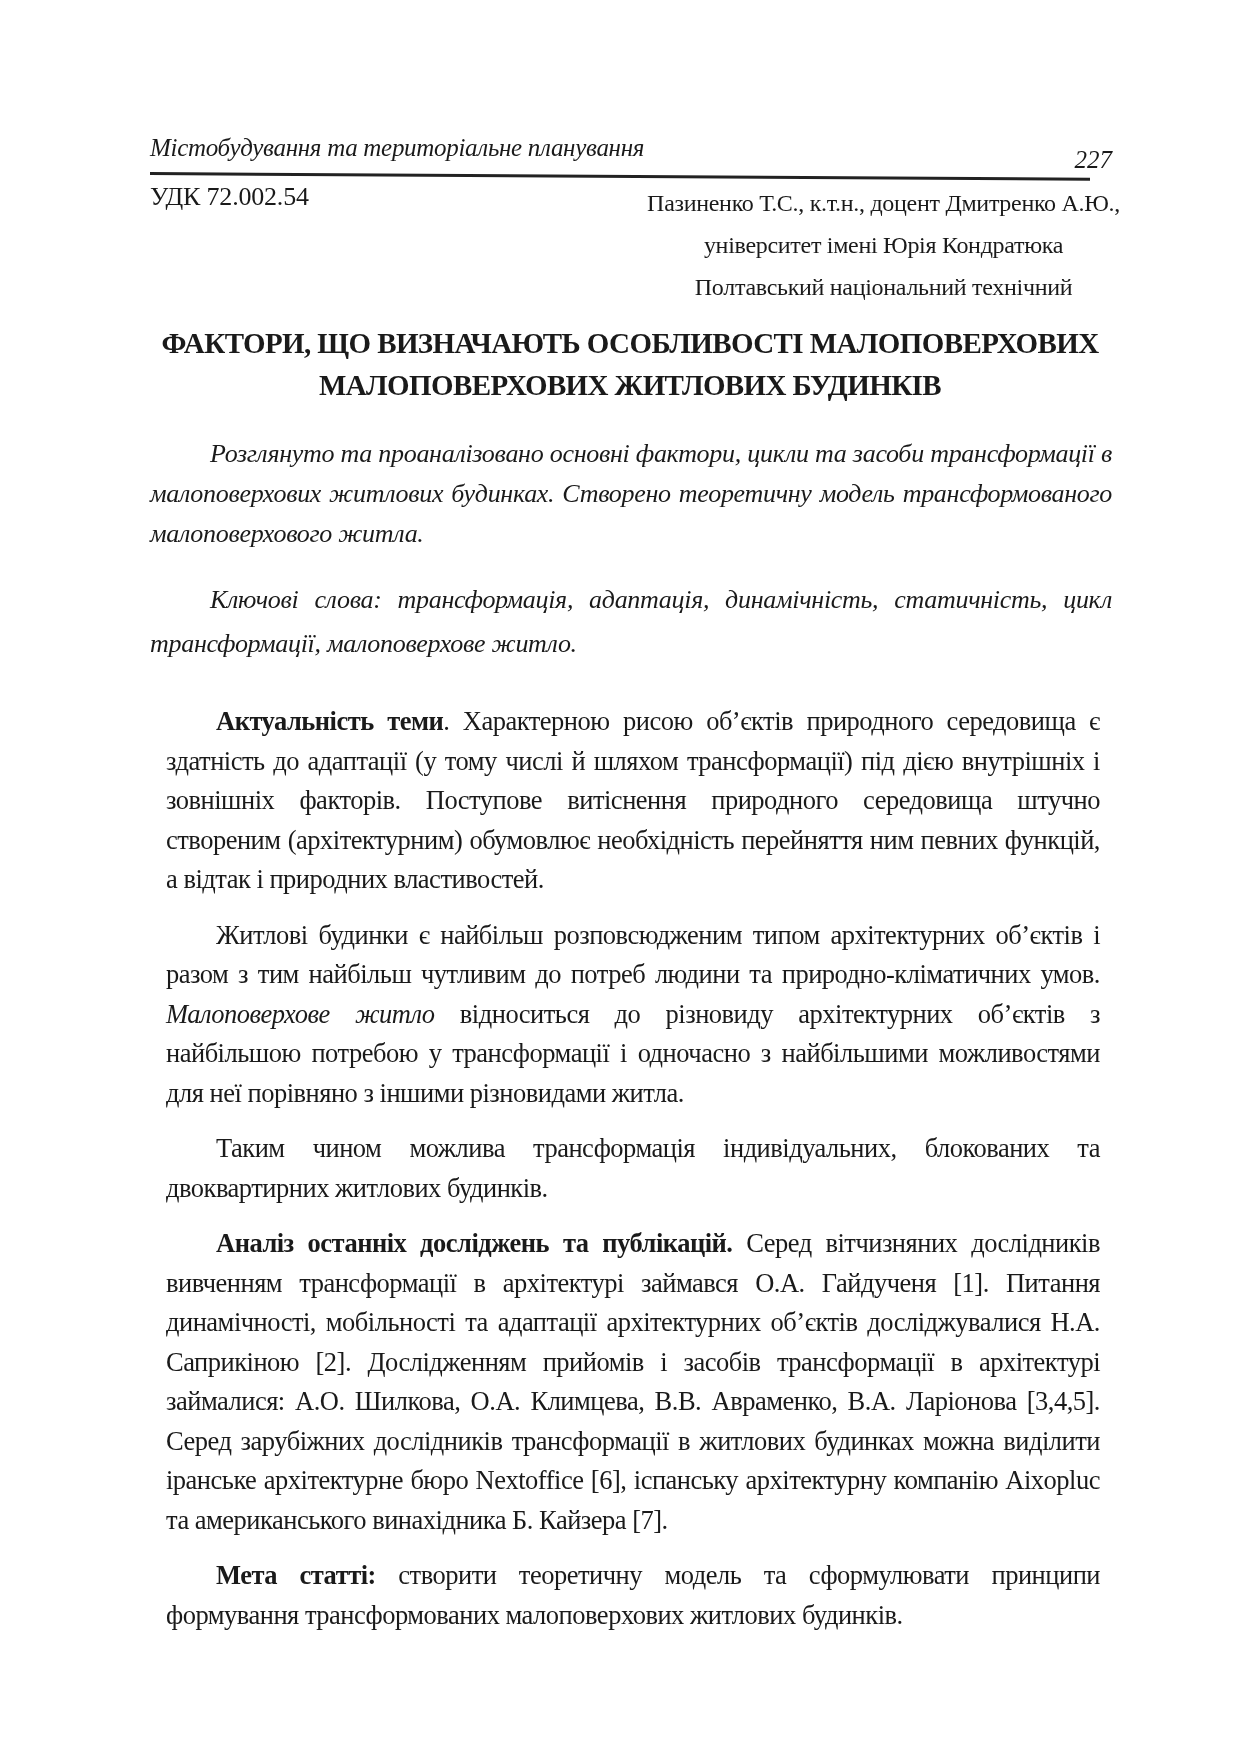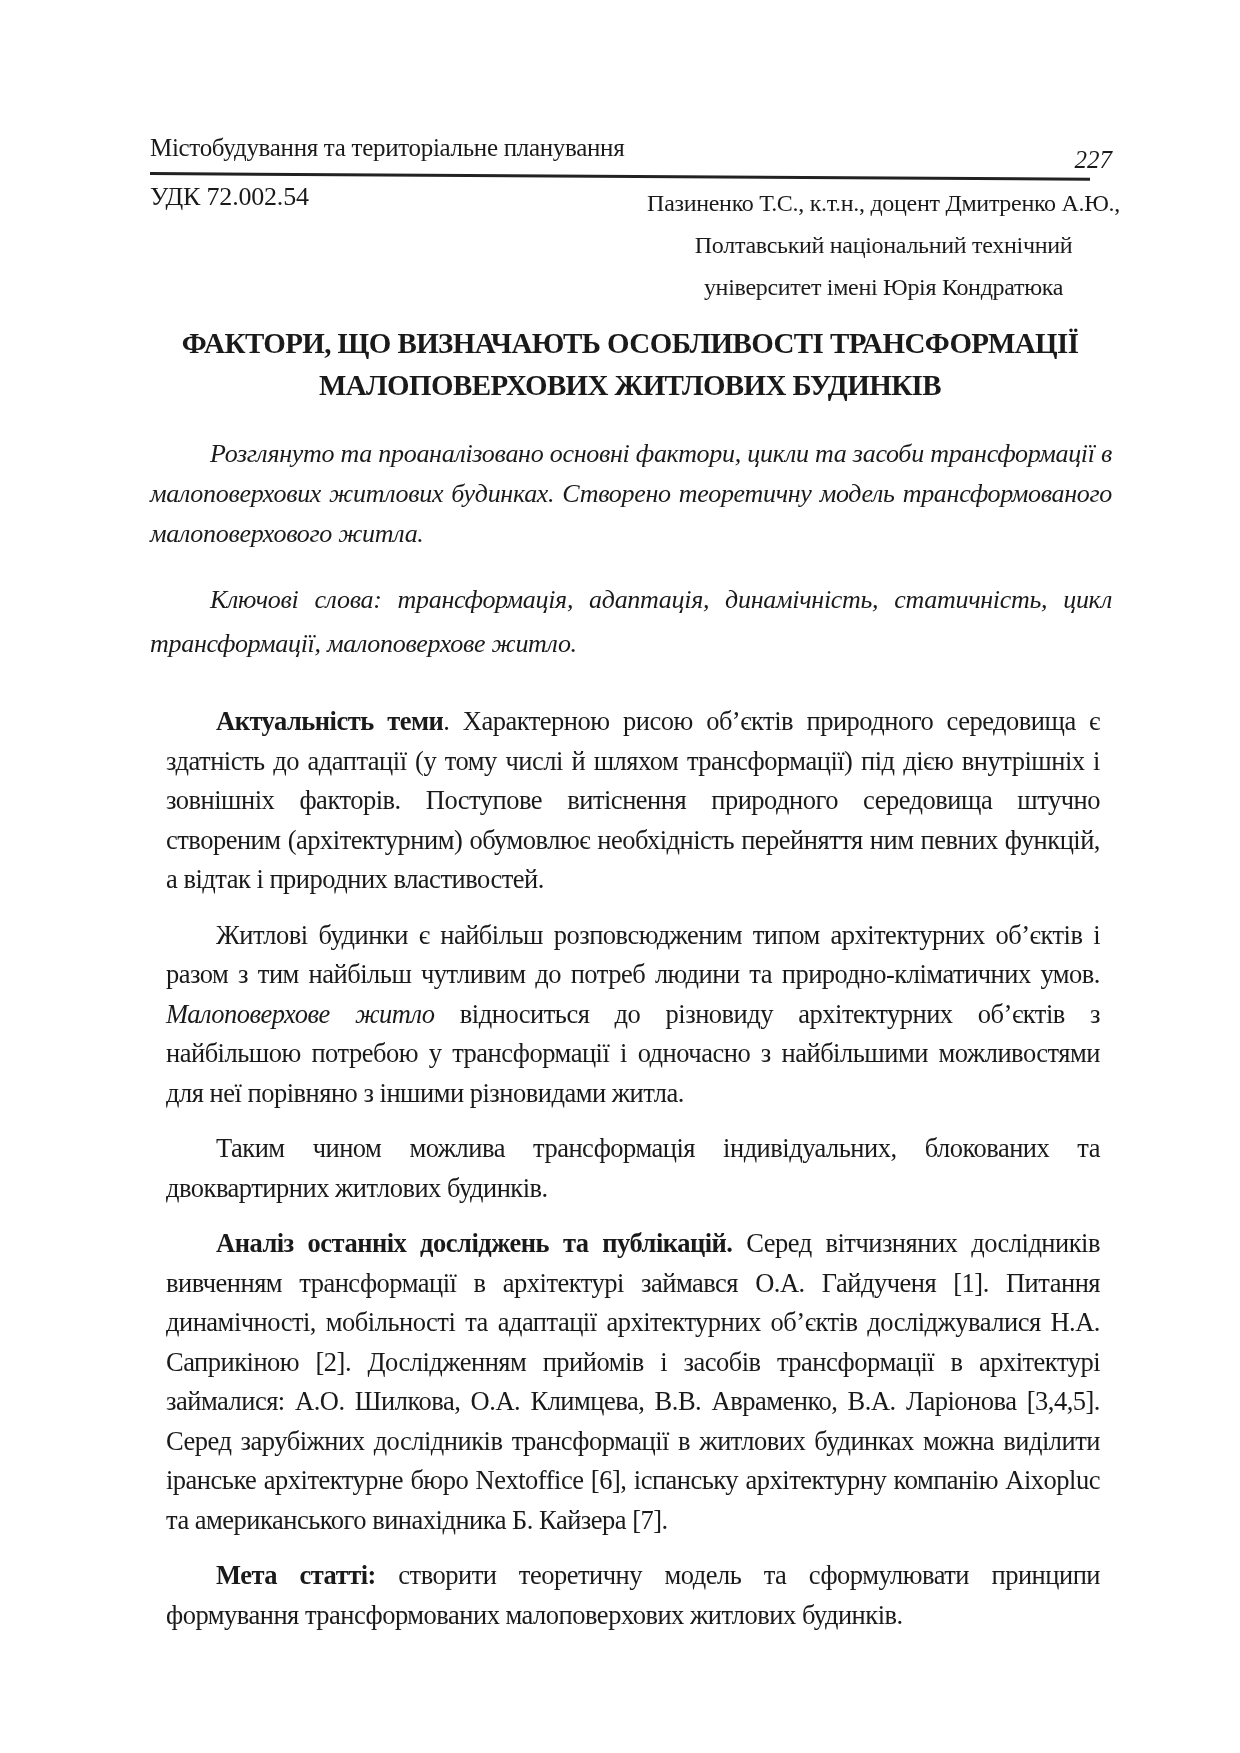--- a/index.html
+++ b/index.html
@@ -1,21 +1,21 @@
 <!DOCTYPE html>
 <html><head>
   <meta charset="utf-8">
   <style>
     html, body { margin: 0; padding: 0; background: #ffffff; }
     body { width: 1240px; height: 1753px; position: relative; overflow: hidden;
            font-family: "Liberation Serif", "DejaVu Serif", serif; color: #1a1a1a; }
     .page { position: absolute; left: 0; top: 0; width: 1240px; height: 1753px; }
 
     .running-head { position: absolute; left: 150px; top: 134px; width: 970px; height: 40px; }
-    .running-head .journal { position: absolute; left: 0; top: 0; font-size: 25px; letter-spacing: -0.3px; text-align: right; }
+    .running-head .journal { position: absolute; left: 0; top: 0; font-style: italic; font-size: 25px; letter-spacing: -0.3px; text-align: right; }
     .running-head .page-num { position: absolute; right: 8px; top: 12px; font-style: italic; font-size: 25px; }
     .running-head .rule { position: absolute; left: 0; top: 38px; width: 940px; height: 3px; background: #222;
                           transform: rotate(0.35deg); transform-origin: left center; }
 
     .udc { position: absolute; left: 150px; top: 182px; font-size: 26px; letter-spacing: -0.2px; }
     .authors { position: absolute; right: 120px; top: 182px; text-align: center; font-size: 24px; line-height: 42px; letter-spacing: -0.3px; }
 
     .title { position: absolute; left: 150px; top: 322px; width: 960px; text-align: center;
              font-weight: bold; font-size: 29px; line-height: 42px; letter-spacing: -0.6px; }
 
@@ -37,26 +37,26 @@
   <div class="running-head">
     <span class="journal">Містобудування та територіальне планування</span>
     <span class="page-num">227</span>
     <div class="rule"></div>
   </div>
 
   <div class="udc">УДК  72.002.54</div>
 
   <div class="authors">
     <div>Пазиненко Т.С., к.т.н., доцент Дмитренко А.Ю.,</div>
+    <div>університет імені Юрія Кондратюка</div>
     <div>Полтавський національний технічний</div>
-    <div>університет імені Юрія Кондратюка</div>
   </div>
 
   <div class="title">
-    <div>ФАКТОРИ, ЩО ВИЗНАЧАЮТЬ ОСОБЛИВОСТІ ТРАНСФОРМАЦІЇ</div>
+    <div>ФАКТОРИ, ЩО ВИЗНАЧАЮТЬ ОСОБЛИВОСТІ МАЛОПОВЕРХОВИХ</div>
     <div>МАЛОПОВЕРХОВИХ ЖИТЛОВИХ БУДИНКІВ</div>
   </div>
 
   <div class="abstract">Розглянуто та проаналізовано основні фактори, цикли та засоби трансформації в малоповерхових житлових будинках. Створено теоретичну модель трансформованого малоповерхового житла.</div>
 
   <div class="keywords">Ключові слова: трансформація, адаптація, динамічність, статичність, цикл трансформації, малоповерхове житло.</div>
 
   <div class="body">
     <p>
       <span class="lead">Актуальність теми</span><span>. Характерною рисою об’єктів природного середовища є здатність до адаптації (у тому числі й шляхом трансформації) під дією внутрішніх і зовнішніх факторів. Поступове витіснення природного середовища штучно створеним (архітектурним) обумовлює необхідність перейняття ним певних функцій, а відтак і природних властивостей.</span>

